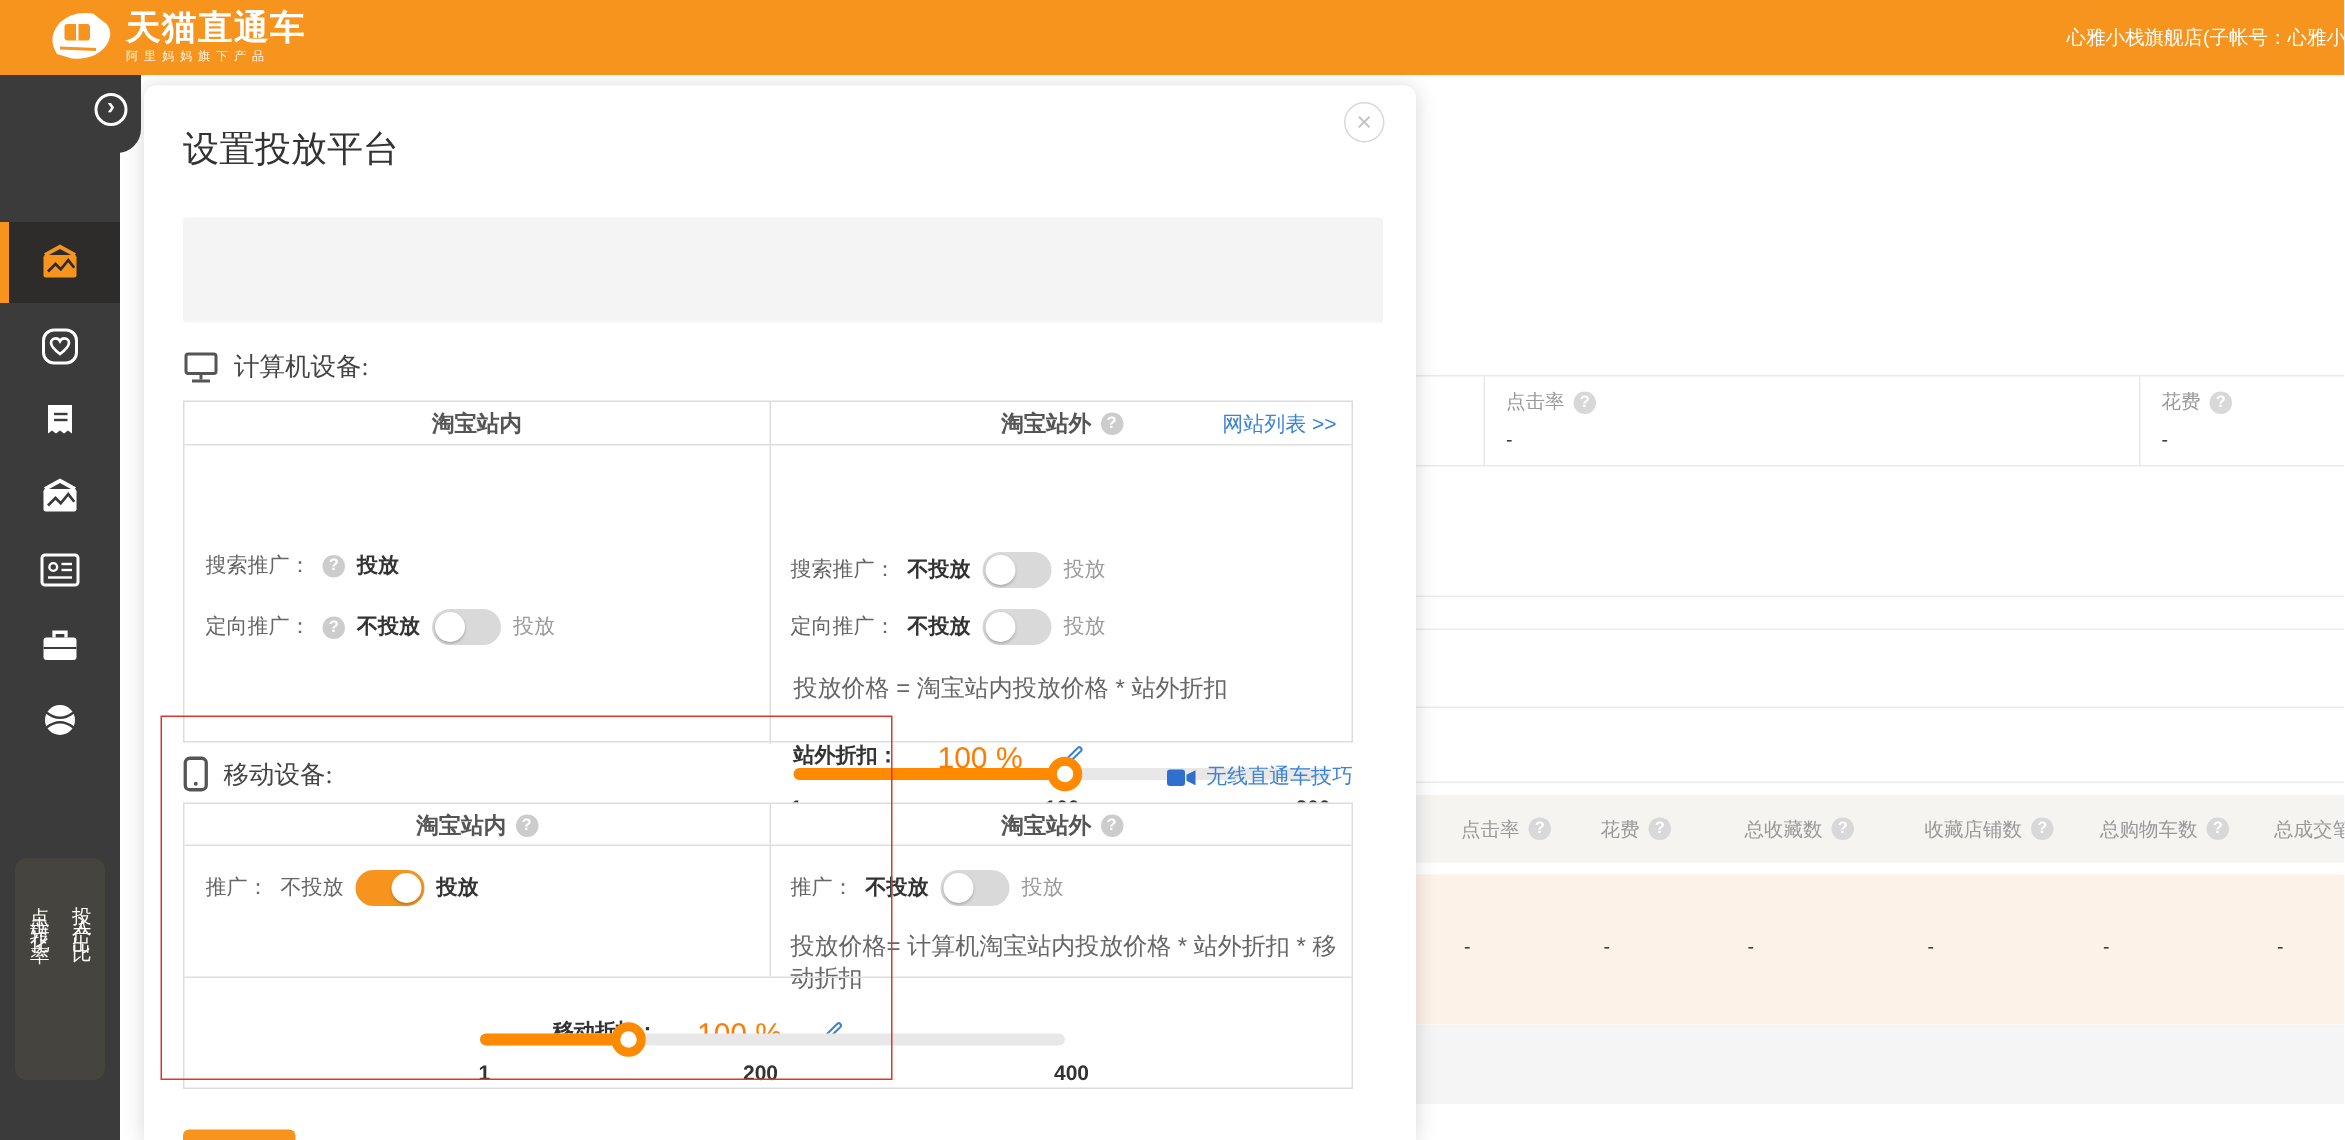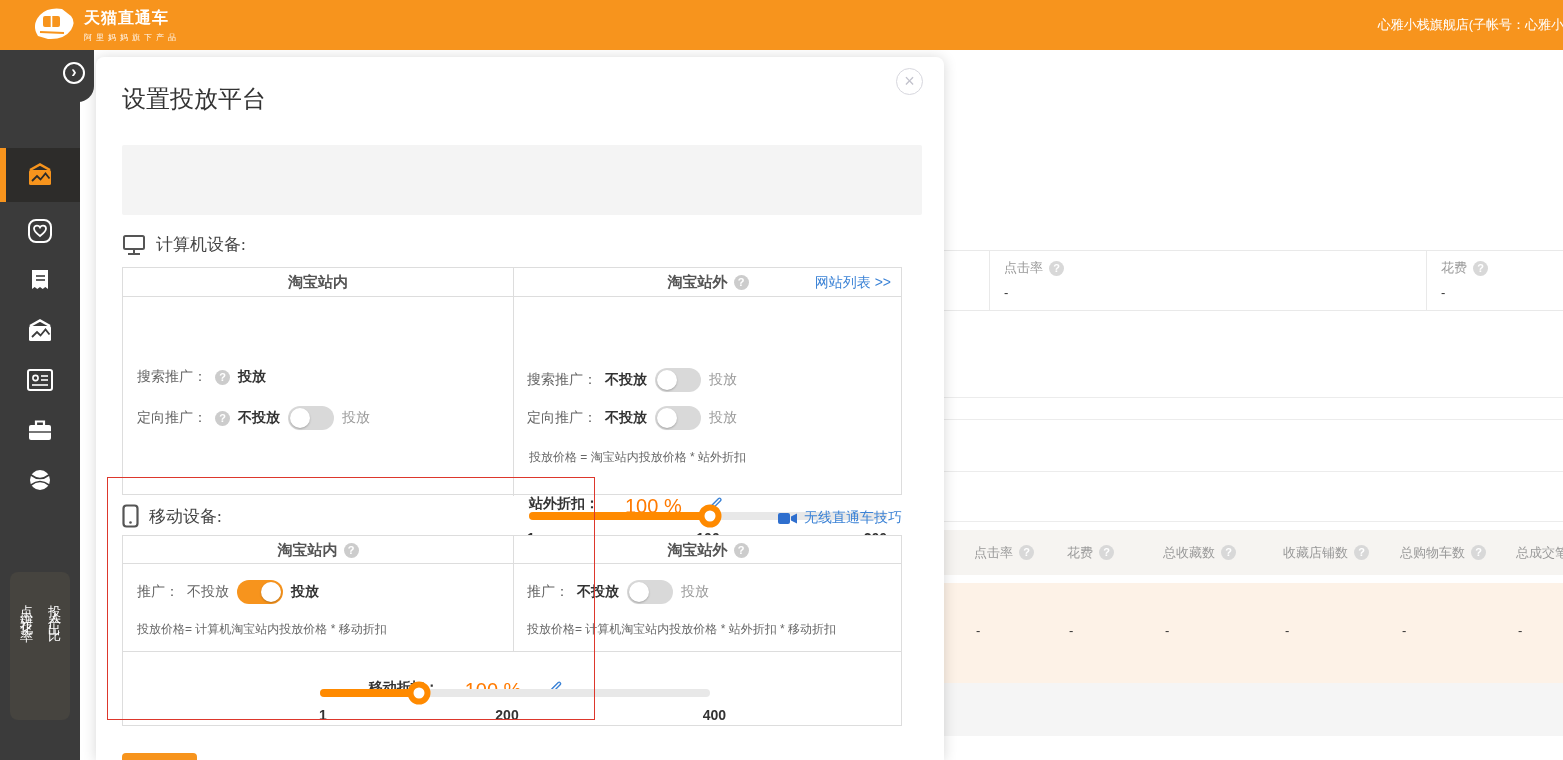--- a/index.html
+++ b/index.html
@@ -4,21 +4,21 @@
 <style>
   html,body{margin:0;padding:0;background:#fff;}
   *{box-sizing:border-box;}
   body{font-family:"Liberation Sans","DejaVu Sans",sans-serif;}
   #stage{position:relative;width:1563px;height:760px;overflow:hidden;background:#fff;}
   .abs{position:absolute;}
 
   
   .topbar{left:0;top:0;width:1563px;height:50px;background:#f7941d;z-index:40;}
   .logo-wrap{left:30px;top:5px;display:flex;align-items:center;gap:8px;color:#fff;}
-  .logo-text .big{font-size:16px;font-weight:700;letter-spacing:1px;line-height:24px;}
+  .logo-text .big{font-size:23px;font-weight:700;letter-spacing:1px;line-height:24px;}
   .logo-text .small{font-size:8px;letter-spacing:4px;margin-top:2px;opacity:.95;}
   .account{right:-14px;top:16px;color:#fff;font-size:13px;white-space:nowrap;}
 
   
   .sidebar{left:0;top:50px;width:80px;height:710px;background:#3b3b3b;z-index:30;}
   .side-notch{left:78px;top:50px;width:16px;height:52px;background:#3b3b3b;border-radius:0 0 16px 0;z-index:29;}
   .collapse{left:63px;top:12px;width:22px;height:22px;border:2px solid #fff;border-radius:50%;color:#fff;
     font-size:12px;font-weight:700;display:flex;align-items:center;justify-content:center;background:#3b3b3b;}
   .collapse::before{content:"›";font-size:16px;margin-top:-2px;}
   .side-item{left:0;width:80px;height:40px;display:flex;align-items:center;justify-content:center;}
@@ -46,21 +46,21 @@
 
   .section-head{display:flex;align-items:center;gap:10px;color:#444;font-size:17px;font-family:Liberation Serif, serif;}
   .ptable{border:1px solid #ddd;background:#fff;}
   .ptable .vdiv{position:absolute;left:390px;top:0;width:1px;background:#ddd;}
   .thead{position:absolute;left:0;top:0;width:100%;height:29px;border-bottom:1px solid #ddd;}
   .th-label{position:absolute;top:0;height:29px;display:flex;align-items:center;justify-content:center;gap:6px;
     font-size:15px;color:#555;font-weight:bold;}
   .cell-row{position:absolute;display:flex;align-items:center;gap:8px;font-size:14px;color:#666;}
   .b{font-weight:700;color:#333;}
   .muted{color:#9b9b9b;}
-  .formula{position:absolute;font-size:12px;color:#666;}
+  .formula{position:absolute;font-size:16px;color:#666;}
 
   .toggle{display:inline-block;width:46px;height:24px;border-radius:12px;position:relative;flex:none;}
   .toggle .knob{position:absolute;top:2px;width:20px;height:20px;border-radius:50%;background:#fff;
     box-shadow:0 1px 2px rgba(0,0,0,.25);}
   .toggle.on{background:#f7941d;}  .toggle.on .knob{right:2px;}
   .toggle.off{background:#d9d9d9;} .toggle.off .knob{left:2px;}
   .toggle.small{width:42px;height:22px;}
   .toggle.small .knob{width:18px;height:18px;}
 
   .help{display:inline-block;width:15px;height:15px;border-radius:50%;background:#ccc;color:#fff;
@@ -272,21 +272,20 @@
       </div>
 
       <div class="cell-row" style="left:14px;top:44px;">
         <span>推广：</span>
         <span>不投放</span>
         <span class="toggle on">
             <span class="knob"></span>
           </span>
         <span class="b">投放</span>
       </div>
-      <div class="formula" style="left:14px;top:85px;">投放价格= 计算机淘宝站内投放价格 * 移动折扣</div>
 
       <div class="cell-row" style="left:404px;top:44px;">
         <span>推广：</span>
         <span class="b">不投放</span>
         <span class="toggle off">
             <span class="knob"></span>
           </span>
         <span class="muted">投放</span>
       </div>
       <div class="formula" style="left:404px;top:85px;">投放价格= 计算机淘宝站内投放价格 * 站外折扣 * 移动折扣</div>

